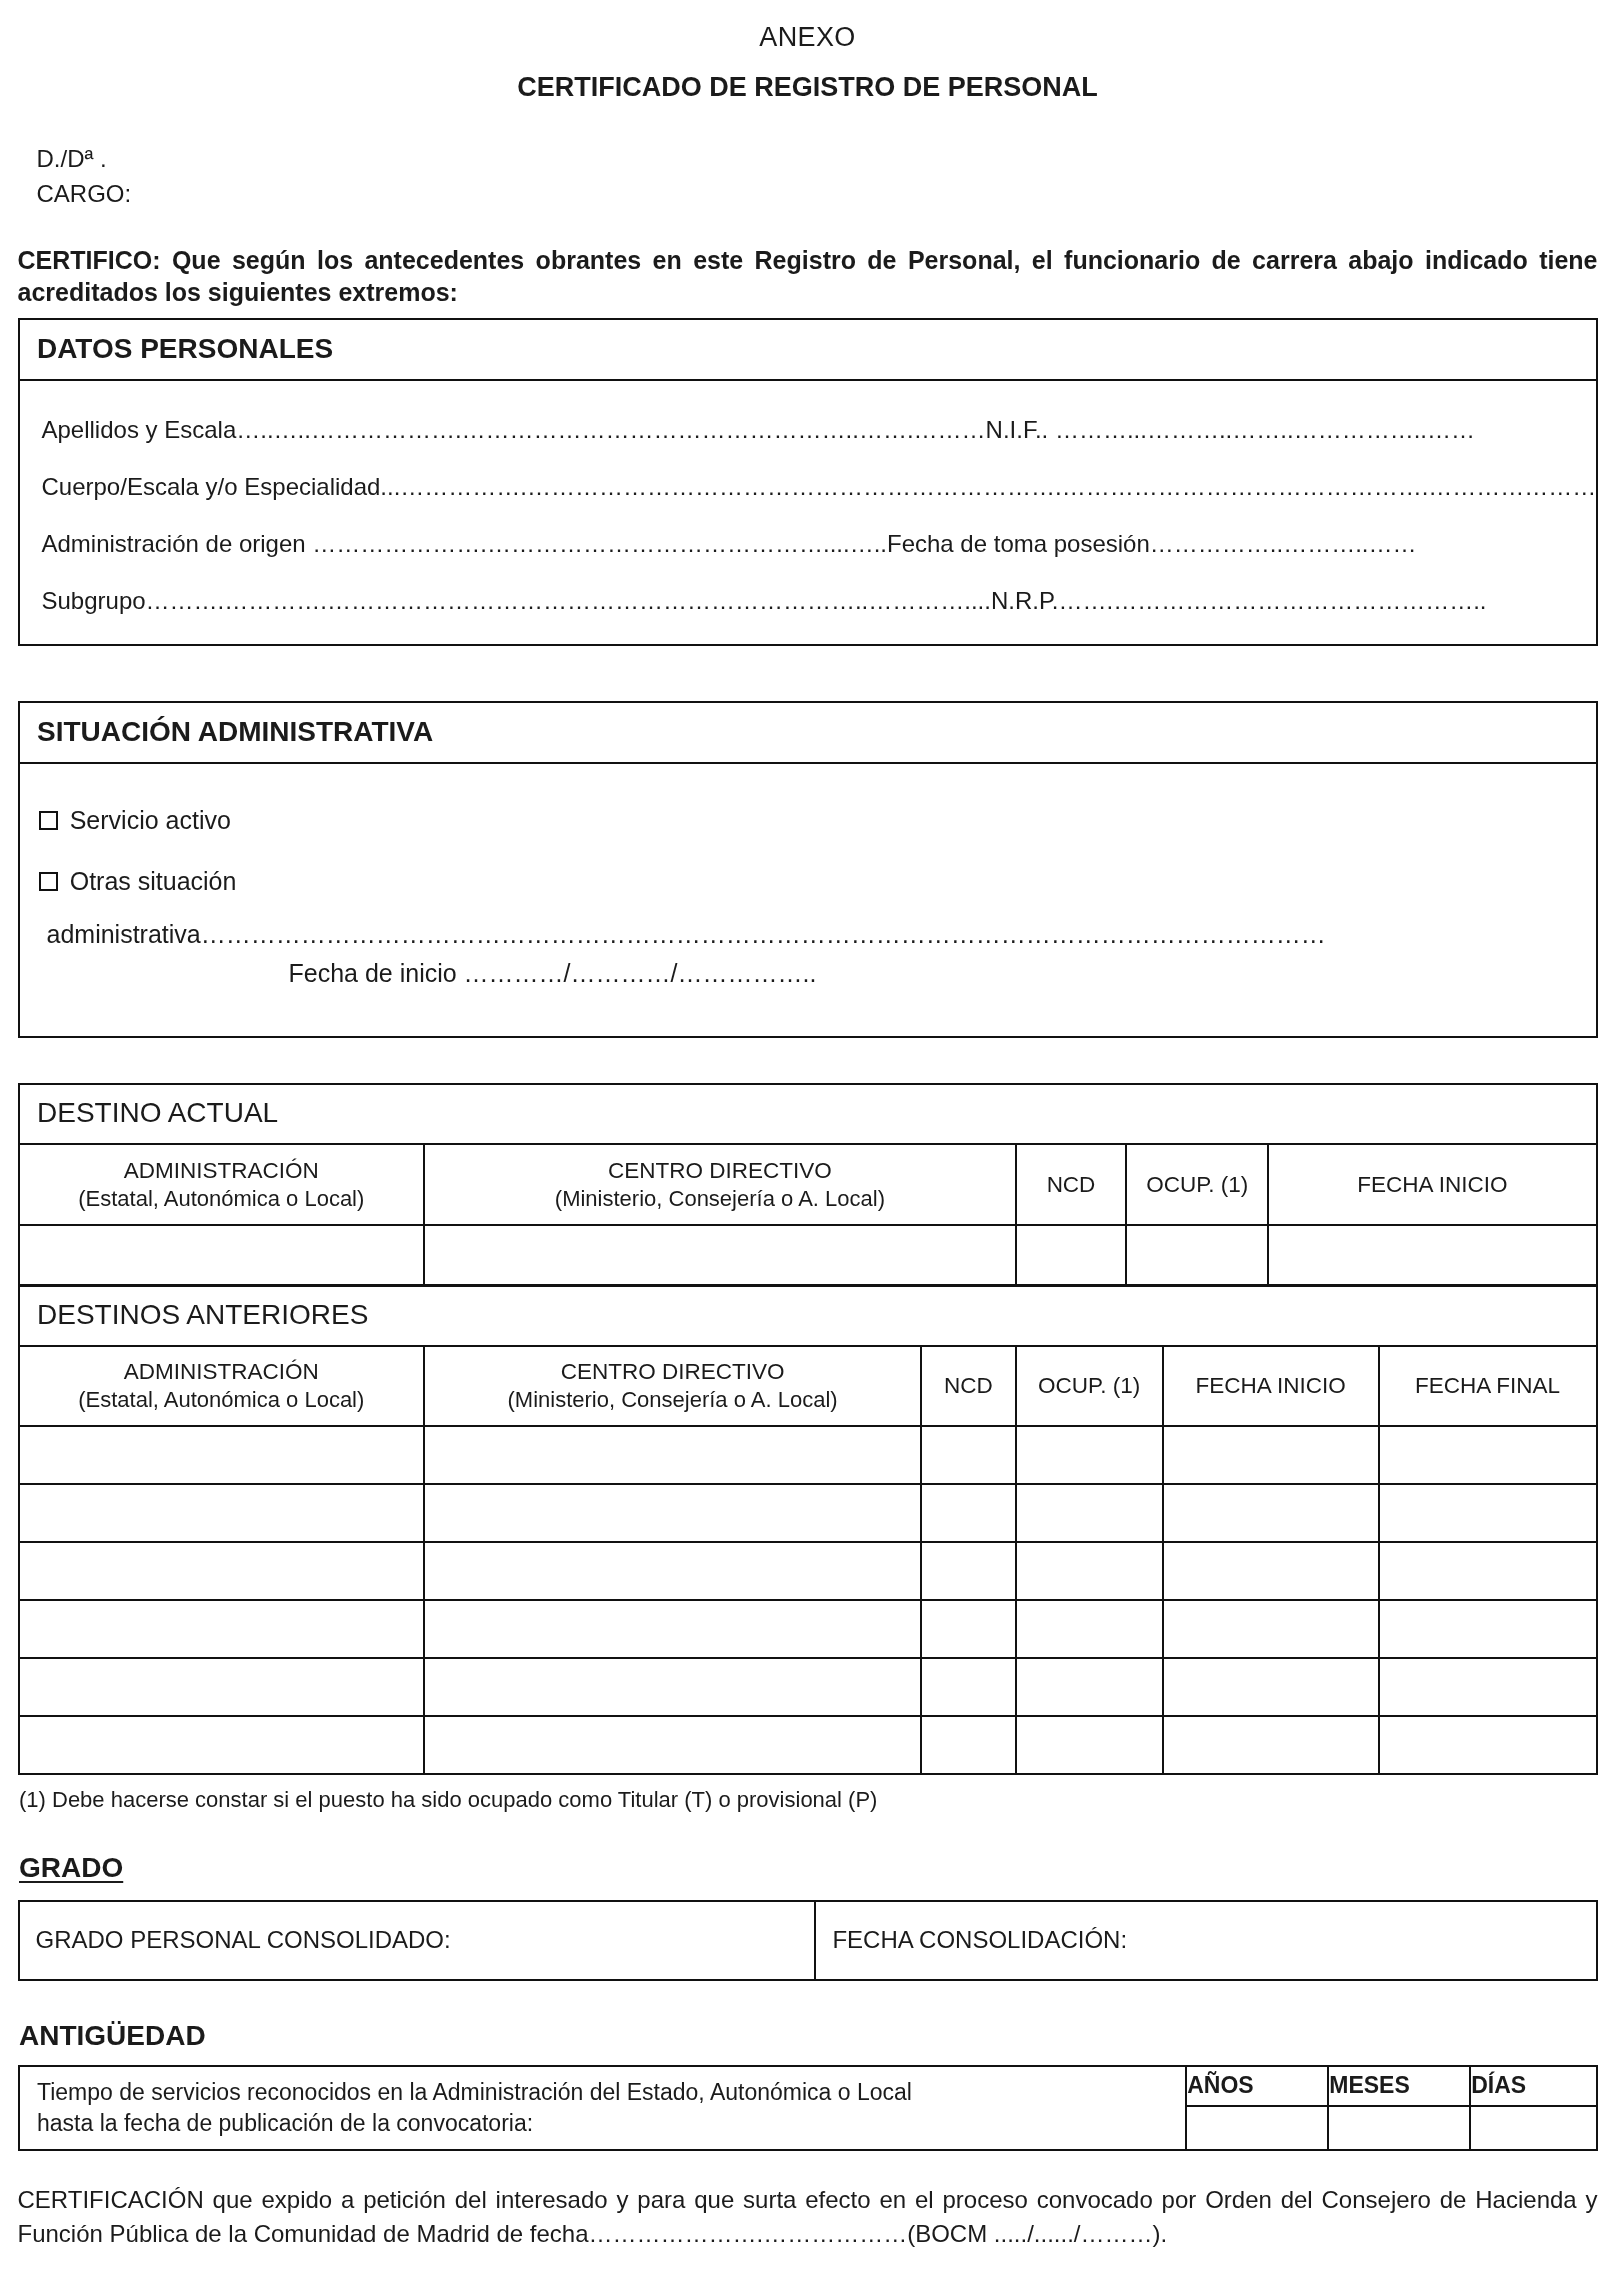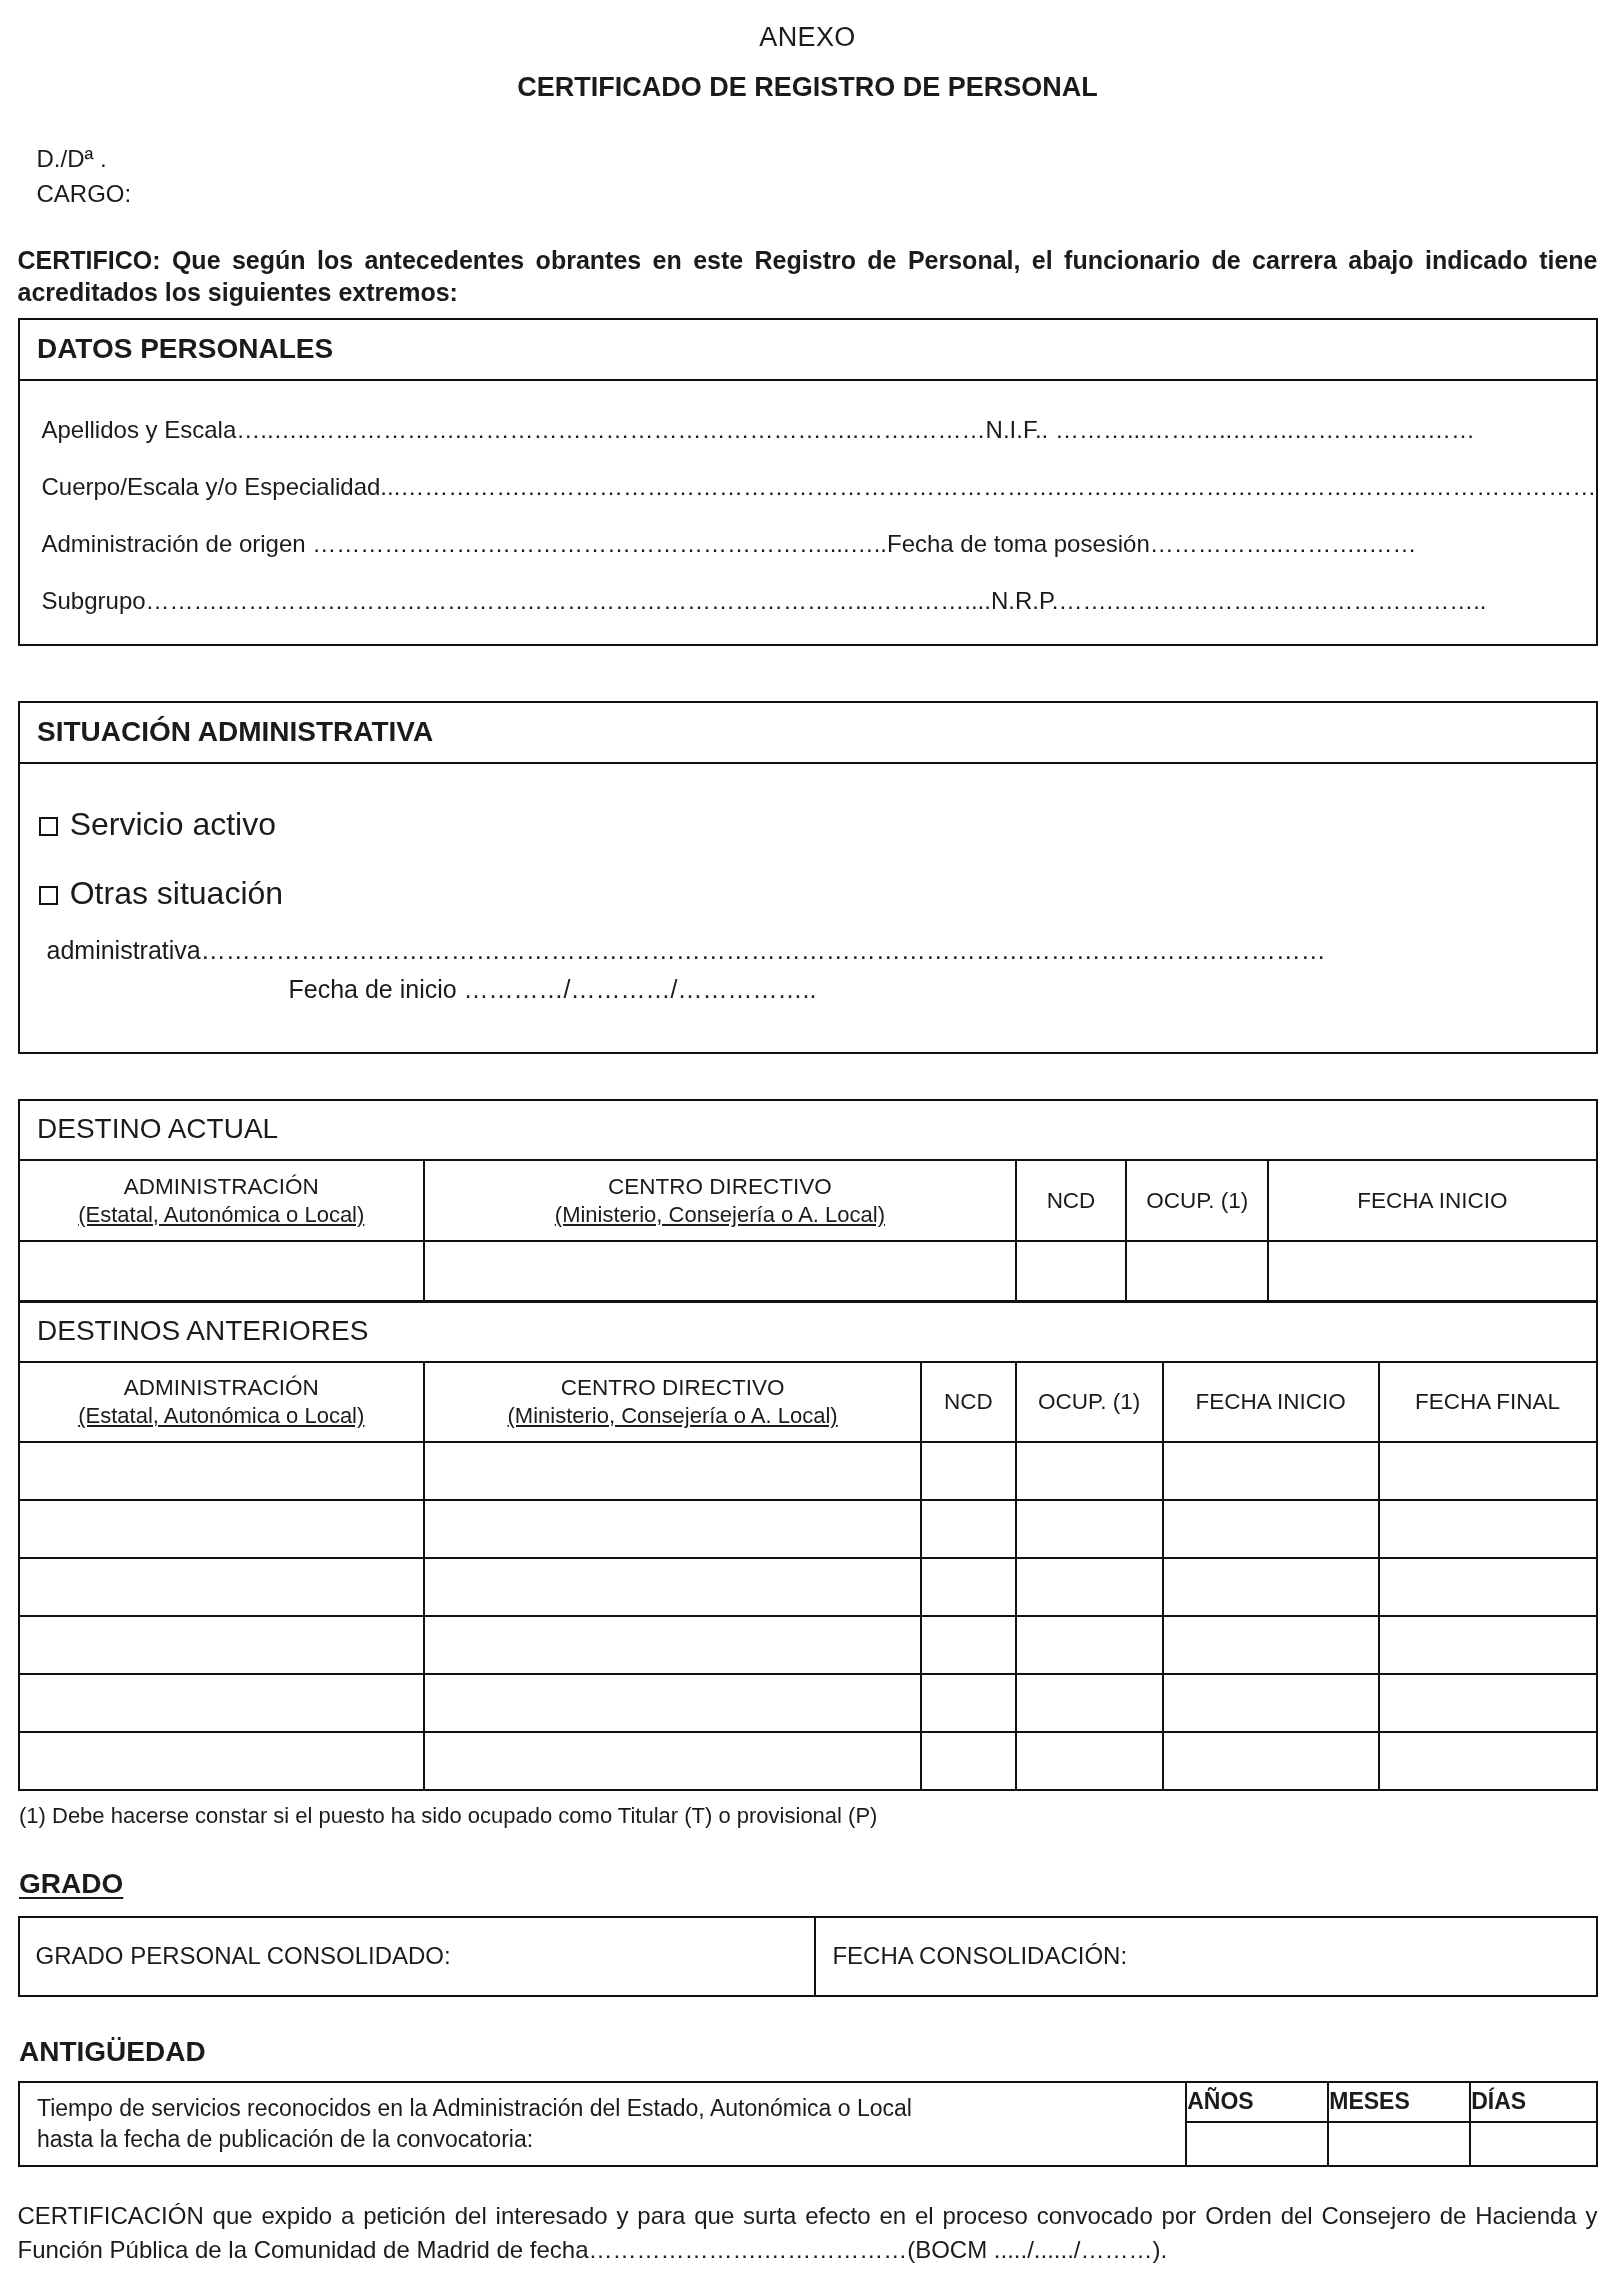--- a/index.html
+++ b/index.html
@@ -52,21 +52,21 @@
     padding-right:7.3px;
     margin-top:29px;
     white-space:nowrap;
     overflow:hidden;
   }
   .box-body .dotline:first-child { margin-top:25px; }
 
   .gap-md { height:45px; }
 
   
-  .check-row { font-size:32px; padding-left:19px; margin-top:32px; white-space:nowrap; overflow:hidden; }
+  .check-row { font-size:25px; padding-left:19px; margin-top:32px; white-space:nowrap; overflow:hidden; }
   .checkbox {
     display:inline-block;
     width:19.6px; height:19.6px;
     border:2.2px solid #111;
     margin-right:11.6px;
     vertical-align:-1.5px;
     background:#fff;
   }
   .cont-line { font-size:25px; padding-left:27px; margin-top:24px; white-space:nowrap; overflow:hidden; }
   .fecha-inicio-line { font-size:25px; padding-left:269px; margin-top:10.2px; padding-bottom:19px; }
@@ -87,21 +87,21 @@
     font-weight:700;
     padding:12.4px 17.5px 14px 17.5px;
   }
   .col-head {
     text-align:center;
     vertical-align:middle;
     font-size:22.5px;
     padding:10.2px 4.4px;
     line-height:1.3;
   }
-  .col-head .sub { font-size:22px;text-decoration:underline; }
+  .col-head .sub { font-size:22px; }
   td.cell-empty { height:58px; }
   tr.row-current td { height:61px; }
   .merge-up { margin-top:-2.2px; }
 
   .footnote { font-size:22px; margin-top:11.6px; margin-left:1.5px; }
 
   .plain-heading {
     font-size:28px;
     font-weight:700;
     margin-top:39px;

